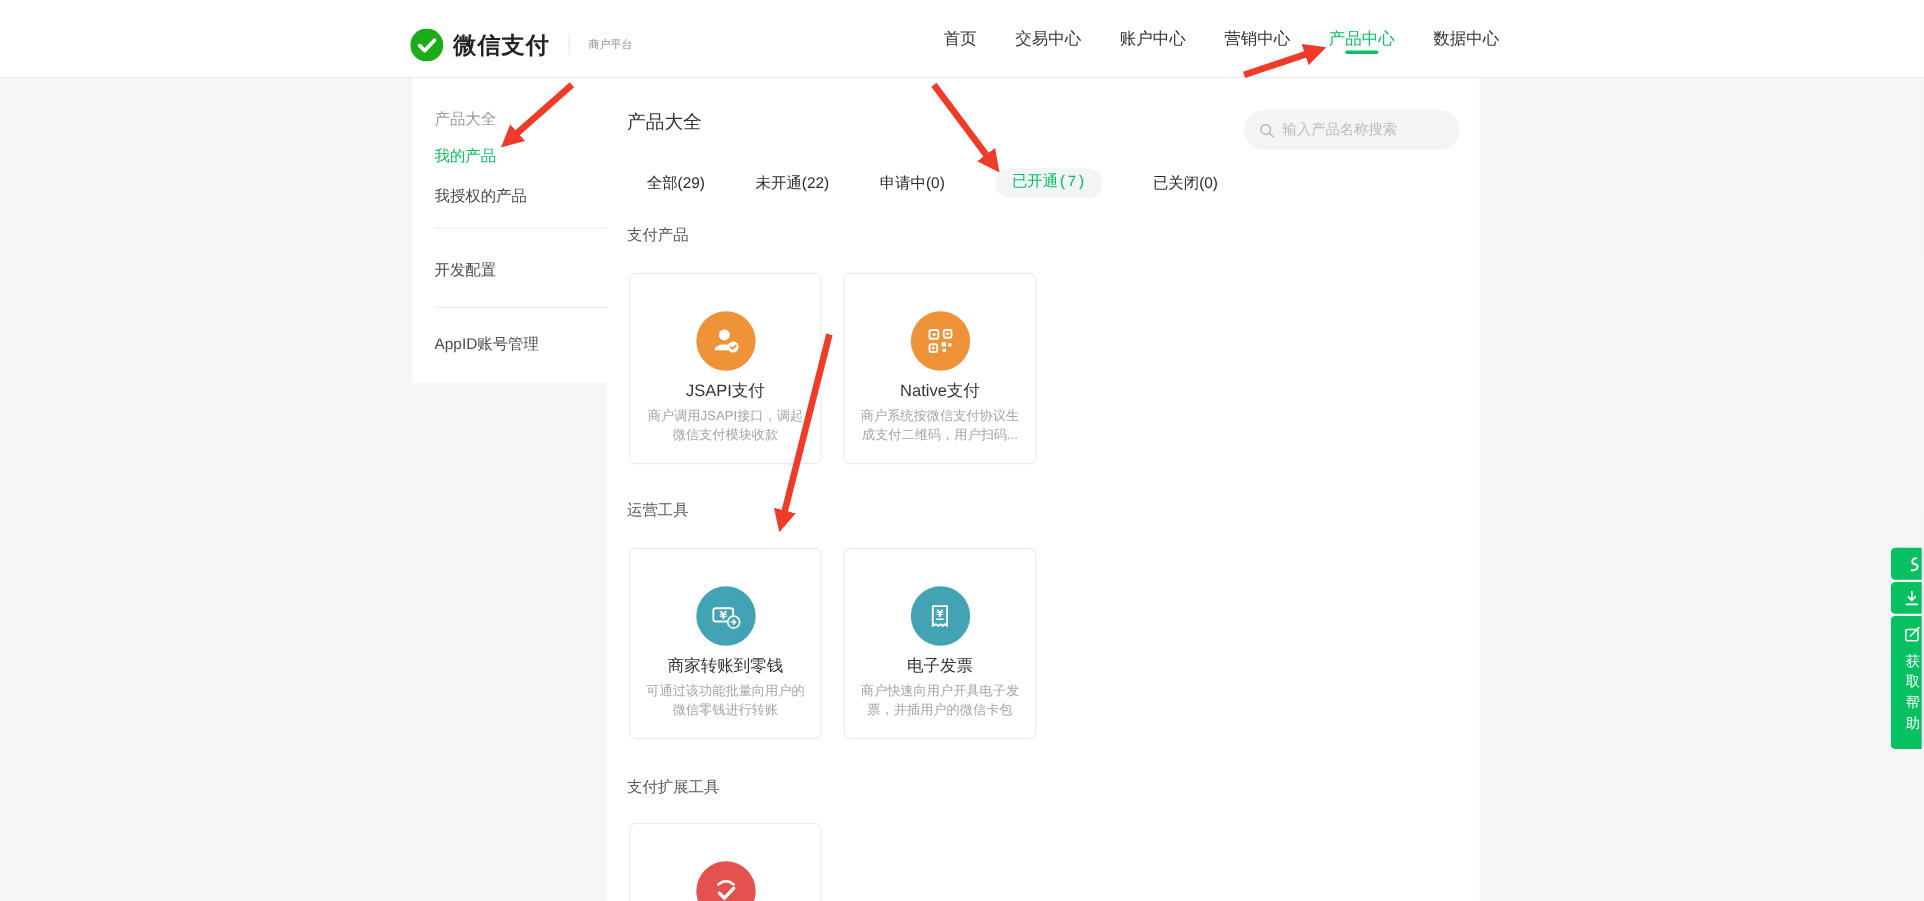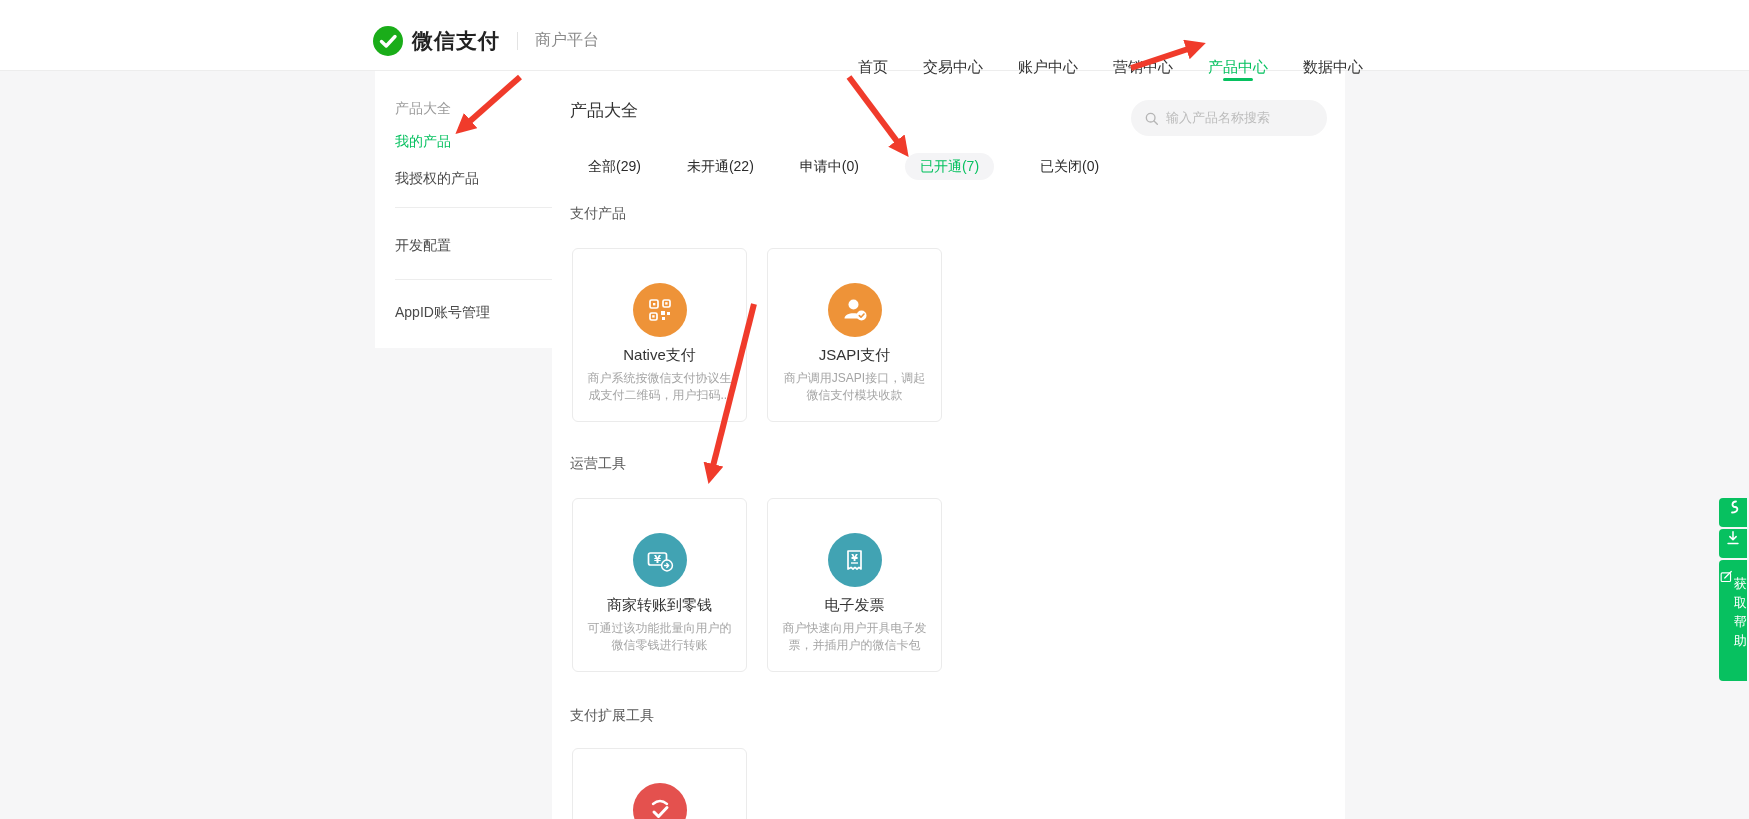--- a/index.html
+++ b/index.html
@@ -10,60 +10,60 @@
     font-family:"Liberation Sans", sans-serif;
     color:#333;
   }
 
   
   .topbar { position:absolute; left:0; top:0; width:1749px; height:71px; background:#fff; border-bottom:1px solid #ededed; z-index:5; }
   .brand { position:absolute; left:373px; top:0; height:81px; display:flex; align-items:center; }
   .brand-icon { width:30px; height:30px; }
   .brand-name { margin-left:9px; font-size:21px; font-weight:700; color:#222; letter-spacing:1px; }
   .brand-sep { width:1px; height:18px; background:#e3e3e3; margin:0 17px; }
-  .brand-sub { font-size:16px; color:#8a8a8a; }
-
-  .nav { position:absolute; left:858px; top:0; height:71px; display:flex; gap:35px; list-style:none;margin-top:32px; }
+  .brand-sub { font-size:10px; color:#8a8a8a; }
+
+  .nav { position:absolute; left:858px; top:0; height:71px; display:flex; gap:35px; list-style:none; }
   .nav-item { height:71px; display:flex; align-items:center; font-size:15px; color:#333; position:relative; cursor:pointer; }
   .nav-item.active { color:#07c160; }
   .nav-item.active::after { content:""; position:absolute; top:46px; left:50%; transform:translateX(-50%); width:30px; height:3px; border-radius:2px; background:#07c160; }
 
   
   .sidebar { position:absolute; left:375px; top:71px; width:177px; height:277px; background:#fff; }
   .side-item { position:absolute; left:20px; height:20px; line-height:20px; font-size:14px; color:#4a4a4a; cursor:pointer; white-space:nowrap; }
   .side-item.muted { color:#9b9b9b; }
   .side-item.active { color:#07c160; }
   .side-divider { position:absolute; left:20px; right:0; height:1px; background:#ededed; }
 
   
   .main { position:absolute; left:552px; top:71px; width:793px; height:748px; background:#fff; overflow:hidden; }
   .page-title { position:absolute; left:18px; top:28px; font-size:17px; color:#333; }
 
   .tabs { position:absolute; left:36px; top:82px; display:flex; gap:46px; align-items:flex-start; }
   .tab { height:27px; line-height:27px; font-size:14px; color:#2b2b2b; cursor:pointer; white-space:nowrap; }
-  .tab.active { color:#07c160; background:#f4f4f6; border-radius:14px; padding:0 15px; }
+  .tab.active { color:#07c160; background:#f4f4f6; border-radius:14px; padding:0 15px;font-family:Liberation Mono, monospace; }
 
   .search-box { position:absolute; right:18px; top:29px; width:196px; height:36px; background:#f4f4f5; border-radius:18px; display:flex; align-items:center; }
   .search-box svg { margin-left:13px; flex:none; }
   .search-input { border:none; outline:none; background:transparent; font-size:13px; color:#555; margin-left:7px; width:150px; font-family:Liberation Mono, monospace; }
   .search-input::placeholder { color:#bcbcbc; }
 
   .section-label { position:absolute; left:18px; font-size:14px; color:#595959; }
   .card-row { position:absolute; left:20px; display:flex; gap:20px; }
   .card { width:175px; height:174px; background:#fff; border:1px solid #ebebeb; border-radius:6px; text-align:center; cursor:pointer; }
   .card-icon { width:54px; height:54px; border-radius:50%; margin:34px auto 0; display:flex; align-items:center; justify-content:center; }
   .card-icon.orange { background:#ee9338; }
   .card-icon.teal   { background:#41a3b3; }
   .card-icon.red    { background:#e4514e; }
   .card-name { margin-top:9px; font-size:15px; color:#333; }
   .card-desc { margin:5px 13px 0; font-size:12px; line-height:17px; color:#a5a5a5; }
 
   
   .float-rail { position:absolute; right:2px; top:498px; width:28px; z-index:20; }
-  .float-btn { width:28px; background:#07c160; border-radius:4px 0 0 4px; display:flex; align-items:flex-start; justify-content:center; cursor:pointer; margin-bottom:2px; }
+  .float-btn { width:28px; background:#07c160; border-radius:4px 0 0 4px; display:flex; flex-direction:column; align-items:flex-end; justify-content:center; cursor:pointer; margin-bottom:2px; }
   .float-btn.small { height:29px; }
   .float-btn.tall { height:121px; justify-content:flex-start; padding-top:8px; }
   .float-label { margin-top:6px; width:16px; font-size:13px; line-height:19px; color:#fff; text-align:center; word-break:break-all; }
 
   
   .arrows { position:absolute; left:0; top:0; width:1749px; height:819px; z-index:50; pointer-events:none; }
 </style>
 </head>
 <body>
 
@@ -111,51 +111,51 @@
   <div class="search-box">
     <svg width="15" height="15" viewBox="0 0 18 18">
       <circle cx="8" cy="8" r="5.2" fill="none" stroke="#b5b5b5" stroke-width="1.6"></circle>
       <line x1="12" y1="12" x2="16" y2="16" stroke="#b5b5b5" stroke-width="1.6" stroke-linecap="round"></line>
     </svg>
     <input class="search-input" placeholder="输入产品名称搜索" style="">
   </div>
 
   <div class="section-label" style="top:134px">支付产品</div>
   <div class="card-row" style="top:177px">
+    <div class="card">
+      <div class="card-icon orange">
+        <svg width="30" height="30" viewBox="0 0 30 30">
+          <circle cx="13.5" cy="9.5" r="5" fill="#fff"></circle>
+          <path d="M4.5 23.5 C4.5 16.5 22.5 16.5 22.5 23.5 Z" fill="#fff"></path>
+          <circle cx="21.5" cy="20.5" r="5" fill="#fff"></circle>
+          <path d="M19.3 20.6 L21 22.2 L24 19" fill="none" stroke="#ee9338" stroke-width="1.6" stroke-linecap="round" stroke-linejoin="round"></path>
+        </svg>
+      </div>
+      <div class="card-name">JSAPI支付</div>
+      <div class="card-desc">商户调用JSAPI接口，调起微信支付模块收款</div>
+    </div>
     <div class="card">
       <div class="card-icon orange">
         <svg width="28" height="28" viewBox="0 0 28 28">
           <g fill="none" stroke="#fff" stroke-width="1.7">
             <rect x="4" y="4" width="8" height="8" rx="1.5"></rect>
             <rect x="17" y="4" width="7" height="7" rx="1.5"></rect>
             <rect x="4" y="17" width="7" height="7" rx="1.5"></rect>
           </g>
           <rect x="7" y="7" width="2.4" height="2.4" fill="#fff"></rect>
           <rect x="19.2" y="6.2" width="2.4" height="2.4" fill="#fff"></rect>
           <rect x="6.2" y="19.2" width="2.4" height="2.4" fill="#fff"></rect>
           <rect x="15" y="15" width="4" height="4" fill="#fff"></rect>
           <rect x="21" y="16" width="3" height="3" fill="#fff"></rect>
           <rect x="16" y="21" width="3" height="3" fill="#fff"></rect>
         </svg>
       </div>
       <div class="card-name">Native支付</div>
       <div class="card-desc">商户系统按微信支付协议生成支付二维码，用户扫码...</div>
     </div>
-    <div class="card">
-      <div class="card-icon orange">
-        <svg width="30" height="30" viewBox="0 0 30 30">
-          <circle cx="13.5" cy="9.5" r="5" fill="#fff"></circle>
-          <path d="M4.5 23.5 C4.5 16.5 22.5 16.5 22.5 23.5 Z" fill="#fff"></path>
-          <circle cx="21.5" cy="20.5" r="5" fill="#fff"></circle>
-          <path d="M19.3 20.6 L21 22.2 L24 19" fill="none" stroke="#ee9338" stroke-width="1.6" stroke-linecap="round" stroke-linejoin="round"></path>
-        </svg>
-      </div>
-      <div class="card-name">JSAPI支付</div>
-      <div class="card-desc">商户调用JSAPI接口，调起微信支付模块收款</div>
-    </div>
   </div>
 
   <div class="section-label" style="top:384px">运营工具</div>
   <div class="card-row" style="top:427px">
     <div class="card">
       <div class="card-icon teal">
         <svg width="30" height="30" viewBox="0 0 30 30">
           <rect x="3.5" y="8" width="18" height="12" rx="2" fill="none" stroke="#fff" stroke-width="1.7"></rect>
           <text x="12.5" y="17.6" font-size="10" font-weight="bold" fill="#fff" text-anchor="middle" font-family="DejaVu Sans, sans-serif">¥</text>
           <circle cx="22" cy="20.5" r="5.4" fill="#41a3b3" stroke="#fff" stroke-width="1.5"></circle>

